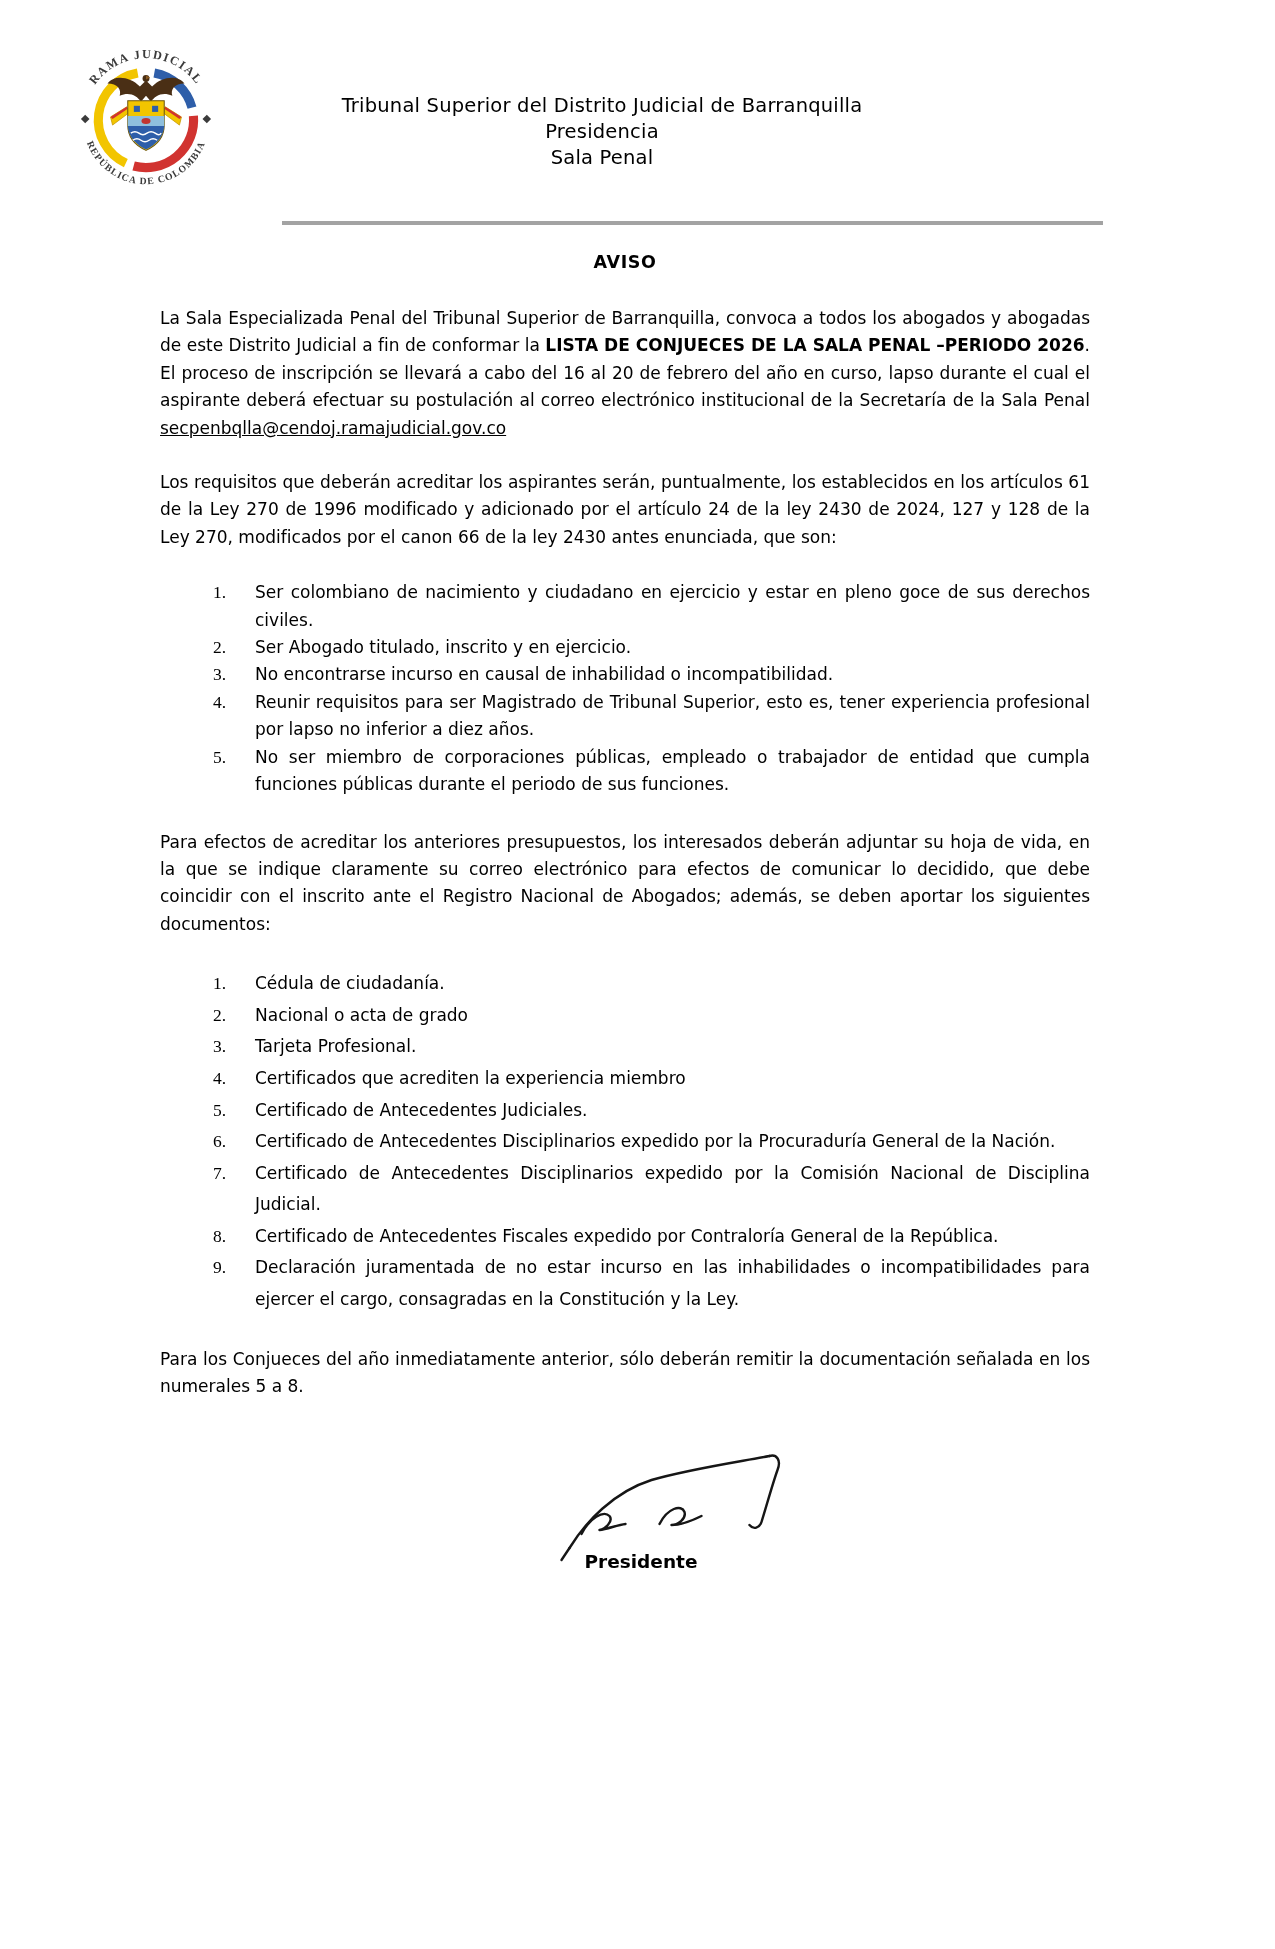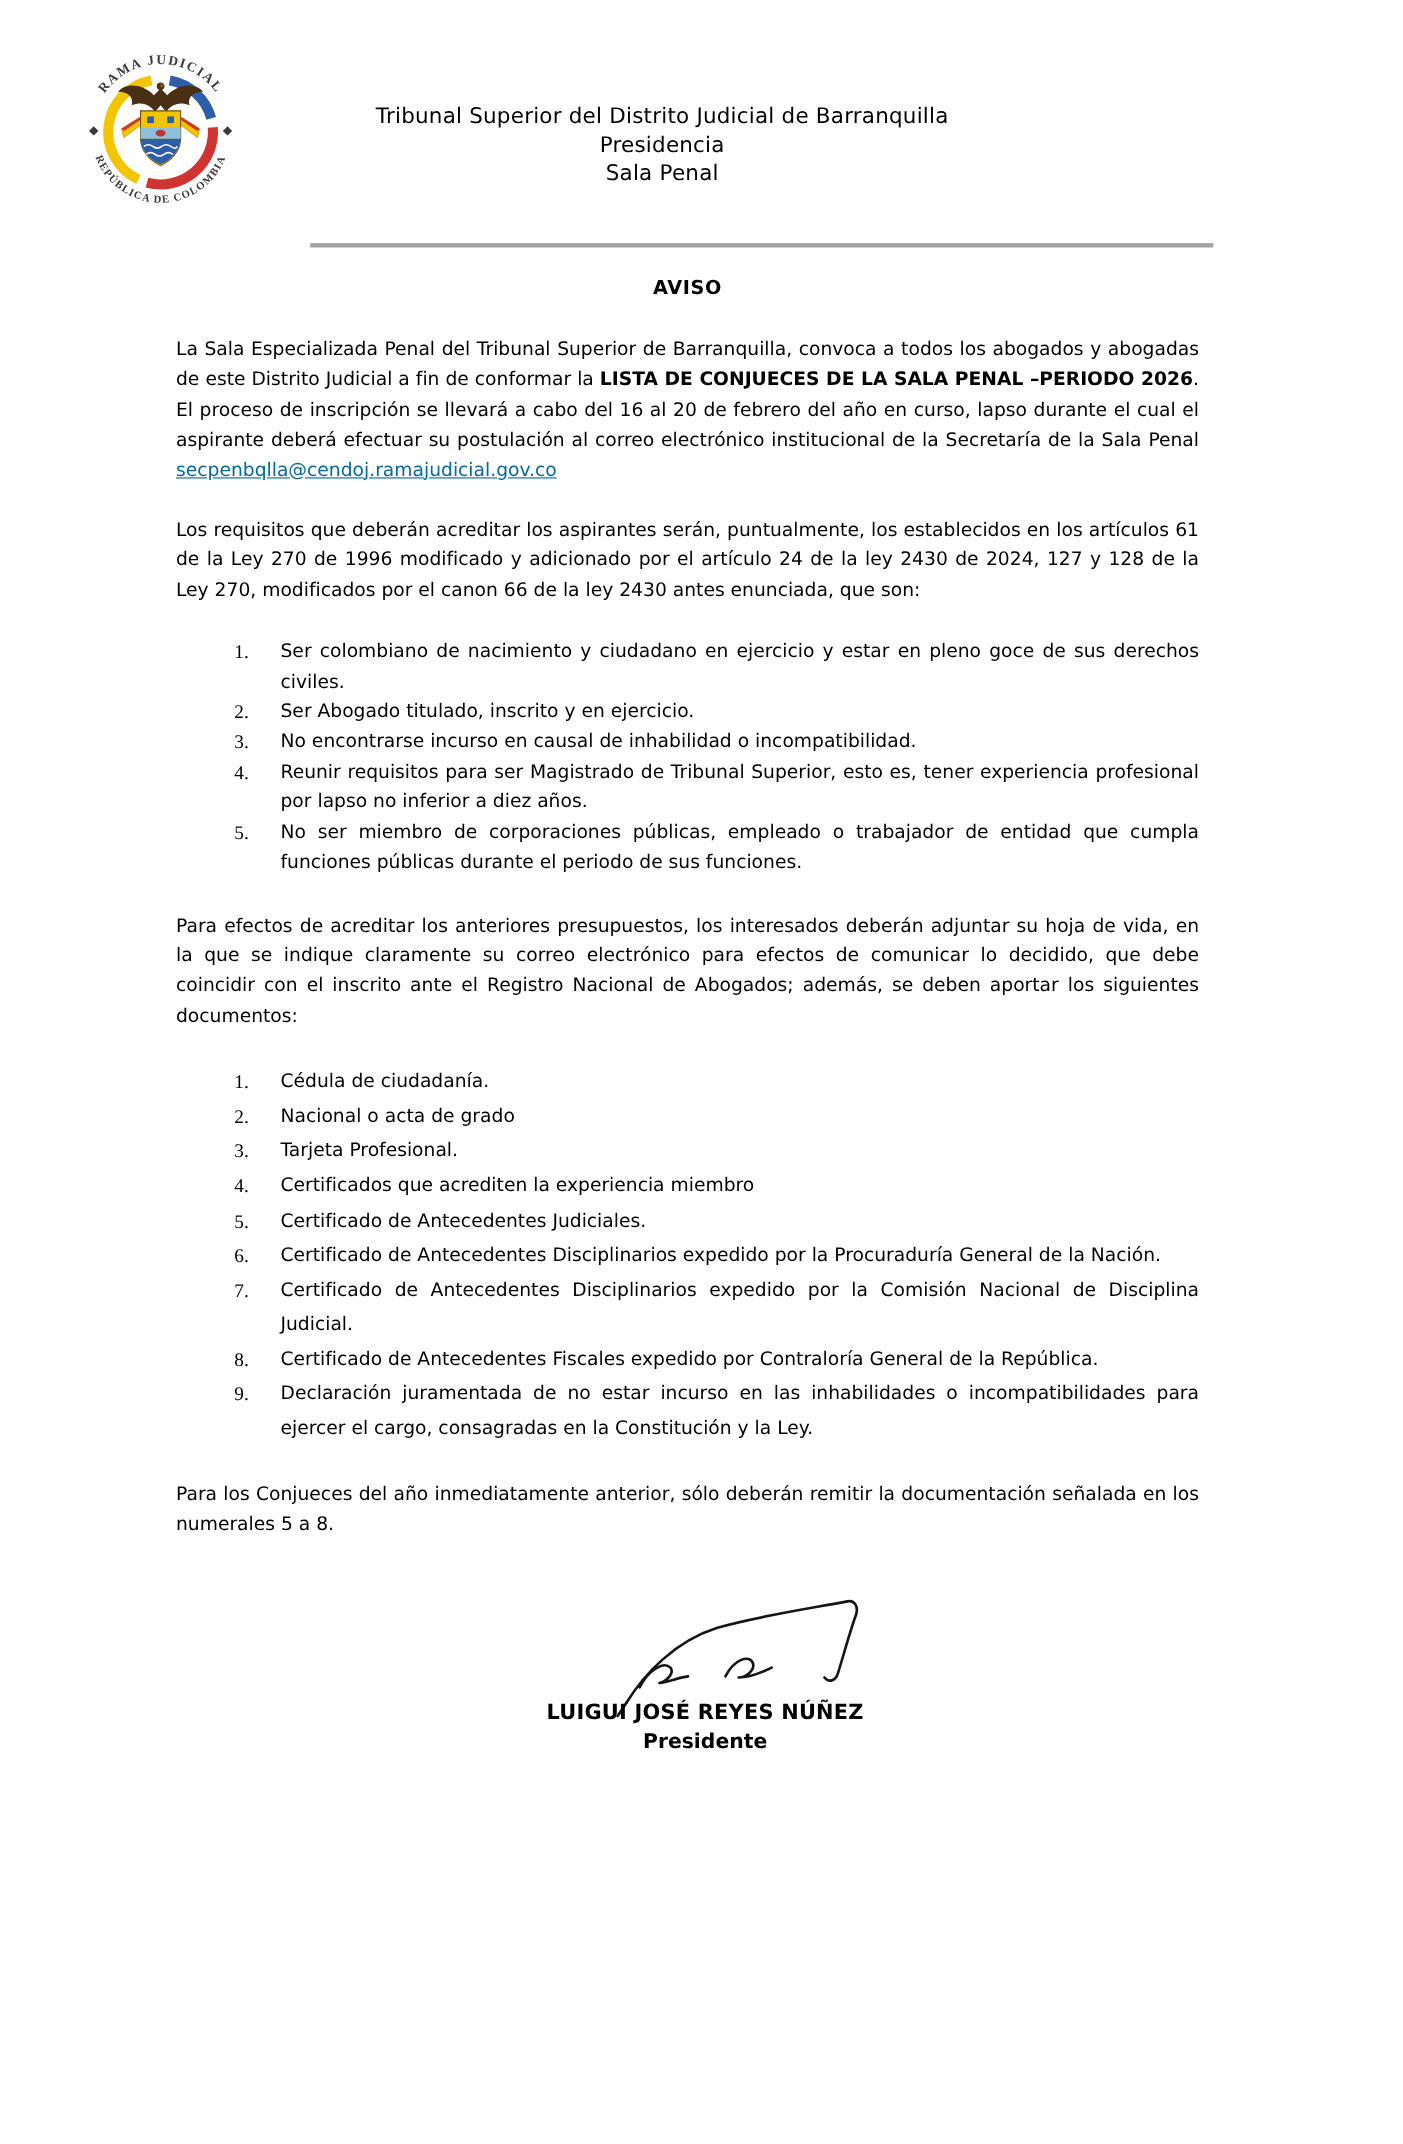--- a/index.html
+++ b/index.html
@@ -29,21 +29,21 @@
     margin-top:27px; text-align:center; font-weight:bold;
     font-size:17.5px; letter-spacing:.6px;
   }
   .para {
     margin:27px 0 0 0; text-align:justify; line-height:27.4px;
   }
   .p1 { margin-top:33px; text-align-last:justify; }
   .link-line { margin:0; text-align:left; }
   .bold { font-weight:bold;margin-top:20px; }
   a.email {
-    color:#0369a1; text-decoration:underline; cursor:pointer;
+    color:#000000; text-decoration:underline; cursor:pointer;
   }
   ol.list {
     margin:28px 0 0 0; padding:0; list-style:none; counter-reset:item;
   }
   ol.list li {
     position:relative; padding-left:95px; text-align:justify;
     counter-increment:item; line-height:27.4px;
   }
   ol.list li::before {
     content:counter(item) ".";
@@ -173,17 +173,16 @@
         <g fill="none" stroke="#161616" stroke-width="2.4" stroke-linecap="round" stroke-linejoin="round">
           <path d="M14 118 C30 92 58 62 96 50 C130 40 170 34 214 26"></path>
           <path d="M214 26 C221 24 226 30 222 40 C217 54 211 76 206 92 C204 98 198 100 194 95"></path>
           <path d="M26 104 C34 88 48 80 54 86 C58 91 50 99 44 100 C52 99 62 95 70 94"></path>
           <path d="M104 94 C112 78 126 74 129 82 C131 89 122 95 116 95 C124 95 136 91 146 86"></path>
           <path d="M14 118 L6 130"></path>
         </g>
       </svg>
     </div>
 
-    <div class="sig-name">LUIGUI JOSÉ REYES NÚÑEZ</div>
     <div class="sig-role">Presidente</div>
 
   </div>
 </div>
 
 </body></html>

